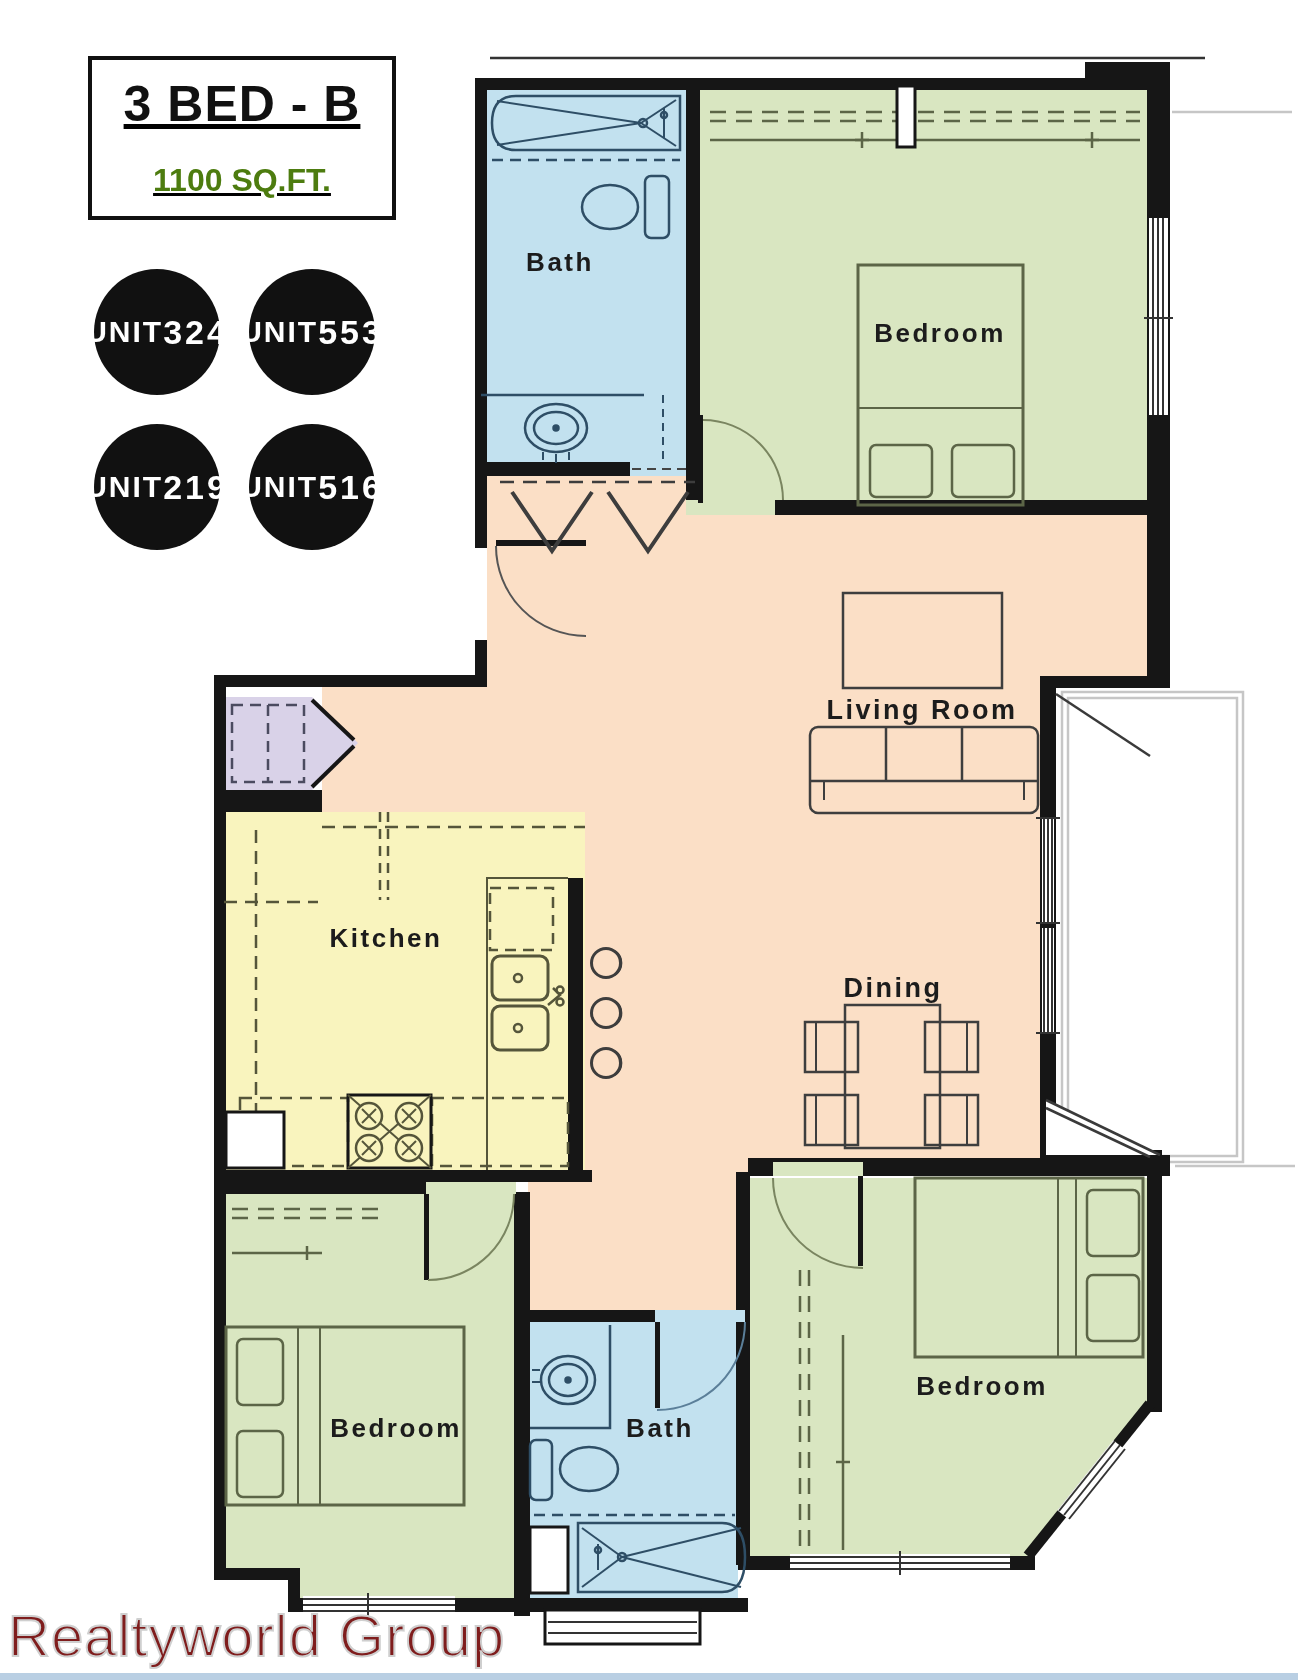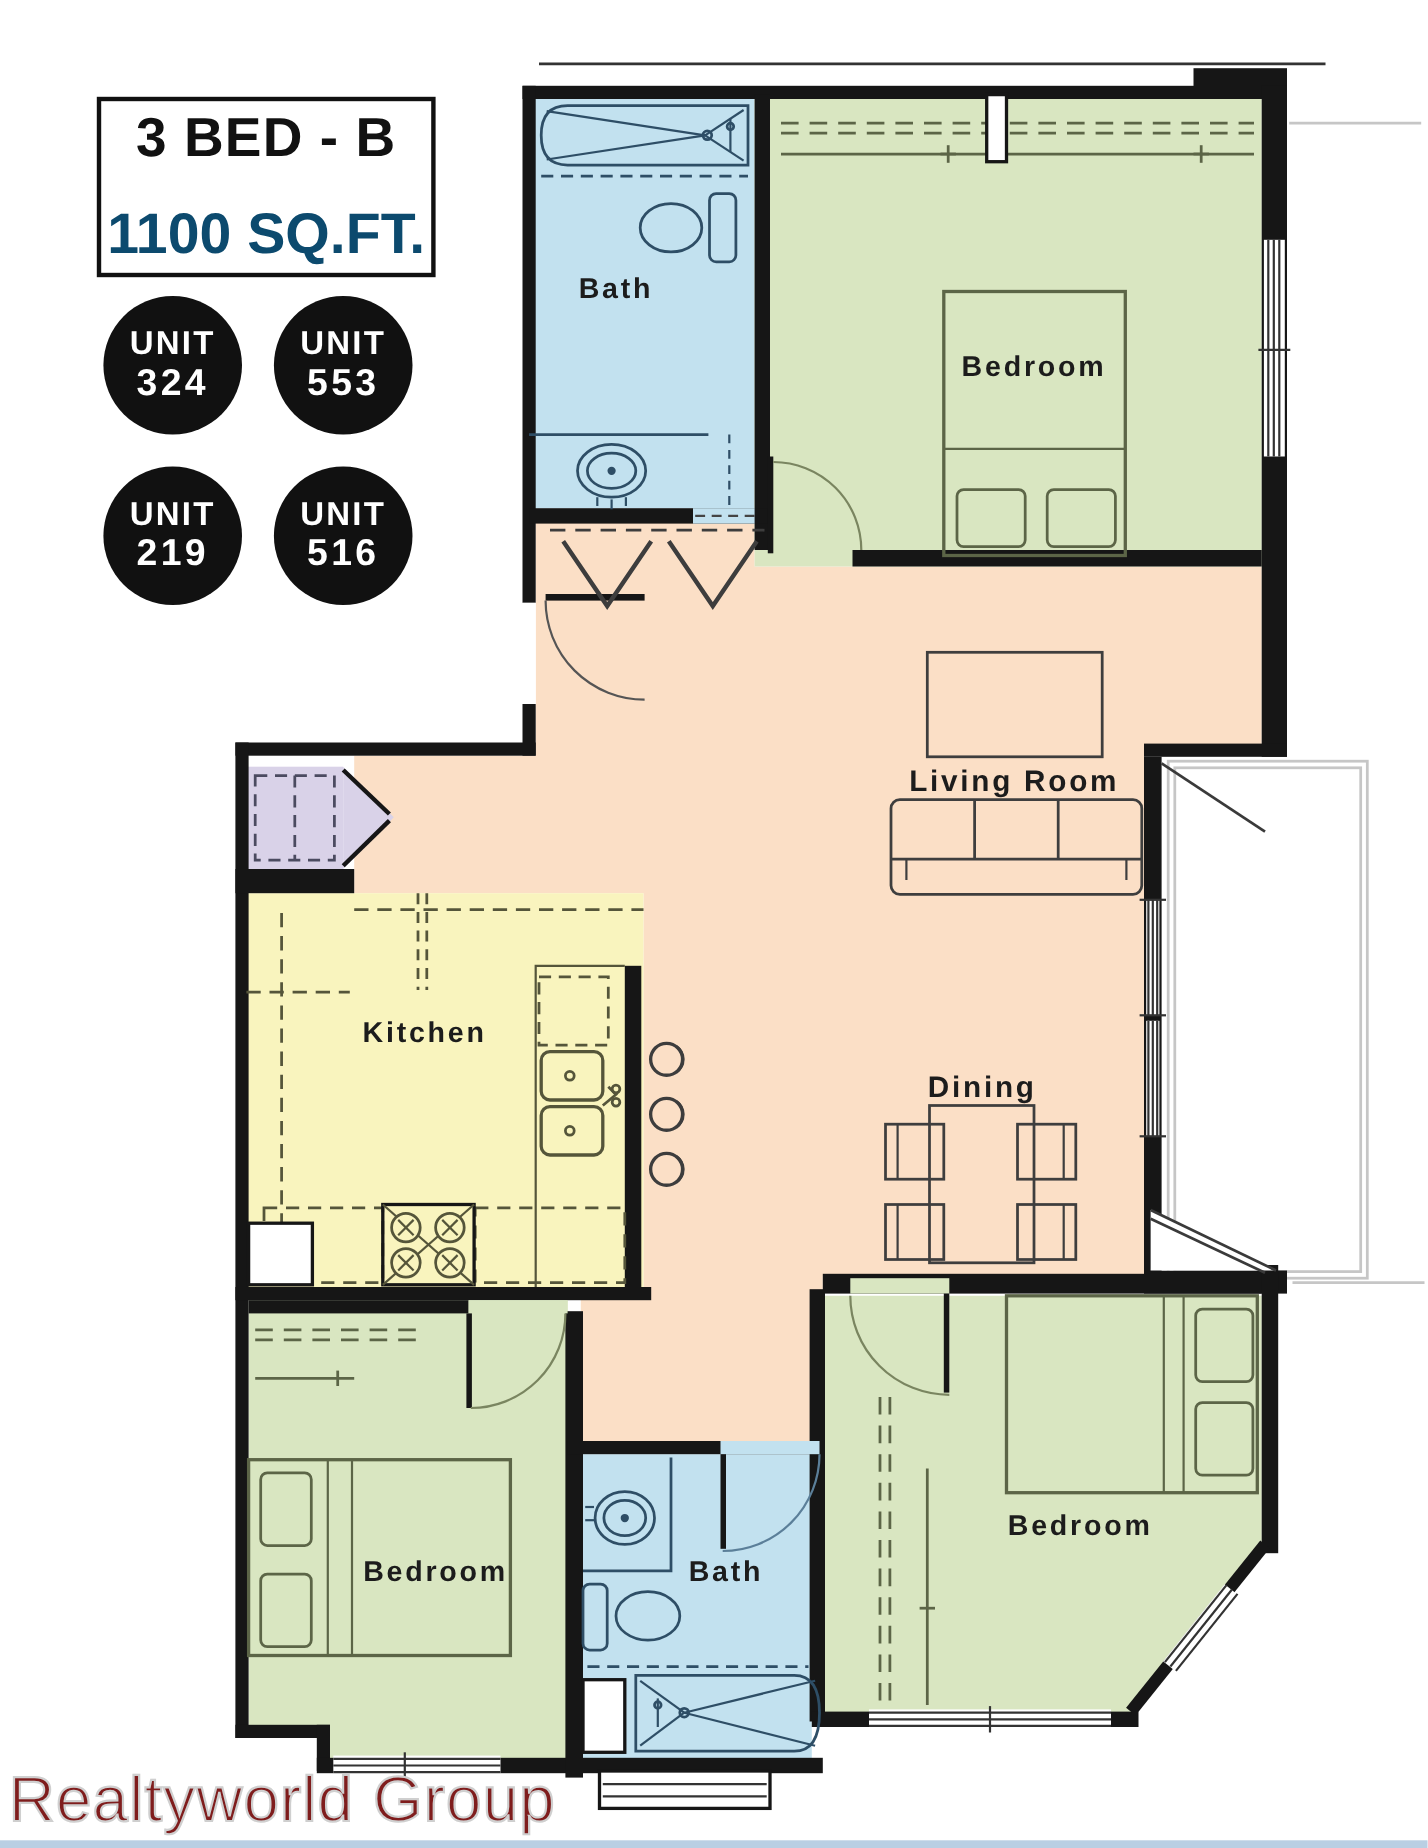--- a/index.html
+++ b/index.html
@@ -1,25 +1,25 @@
 <!DOCTYPE html>
 <html><head>
 <meta charset="utf-8">
 <style>
   html,body{margin:0;padding:0;background:#ffffff;}
   .page{position:relative;width:1298px;height:1680px;background:#fff;overflow:hidden;
         font-family:"Liberation Sans",sans-serif;}
   .plan-svg{position:absolute;left:0;top:0;}
-  .title-box{position:absolute;left:88px;top:88px;width:300px;height:156px;
+  .title-box{position:absolute;left:88px;top:56px;width:300px;height:156px;
              border:4px solid #111;display:flex;flex-direction:column;align-items:center;
-             justify-content:center;gap:2px;}
+             justify-content:center;gap:2px;text-decoration:underline;}
   .title-box .t1{font-size:50px;font-weight:700;letter-spacing:1px;color:#111;line-height:1.05;}
-  .title-box .t2{font-size:52px;font-weight:700;letter-spacing:0px;color:#0c4a6e;line-height:1.05;margin-top:32px;}
+  .title-box .t2{font-size:32px;font-weight:700;letter-spacing:0px;color:#4d7c0f;line-height:1.05;margin-top:32px;}
   .badge{position:absolute;width:126px;height:126px;border-radius:50%;
-         display:flex;flex-direction:column;align-items:center;justify-content:center;
+         display:flex;flex-direction:row;align-items:center;justify-content:center;
          color:#fff;line-height:1.08;}
   .badge .u{font-size:30px;font-weight:700;letter-spacing:2px;}
   .badge .n{font-size:34px;font-weight:700;letter-spacing:3px;}
   .b1{left:94px;top:269px;} .b2{left:249px;top:269px;}
   .b3{left:94px;top:424px;} .b4{left:249px;top:424px;}
   .watermark{position:absolute;left:8px;top:1602px;font-size:58px;font-weight:400;
              letter-spacing:1px;color:#7f1d1d;-webkit-text-stroke:2px #cfcfcf;
              text-shadow:0 0 1px #d8d8d8;white-space:nowrap;}
   .bottom-strip{position:absolute;left:0;bottom:0;width:100%;height:7px;}
   svg text.rlabel{font-family:"Liberation Sans",sans-serif;font-weight:700;

